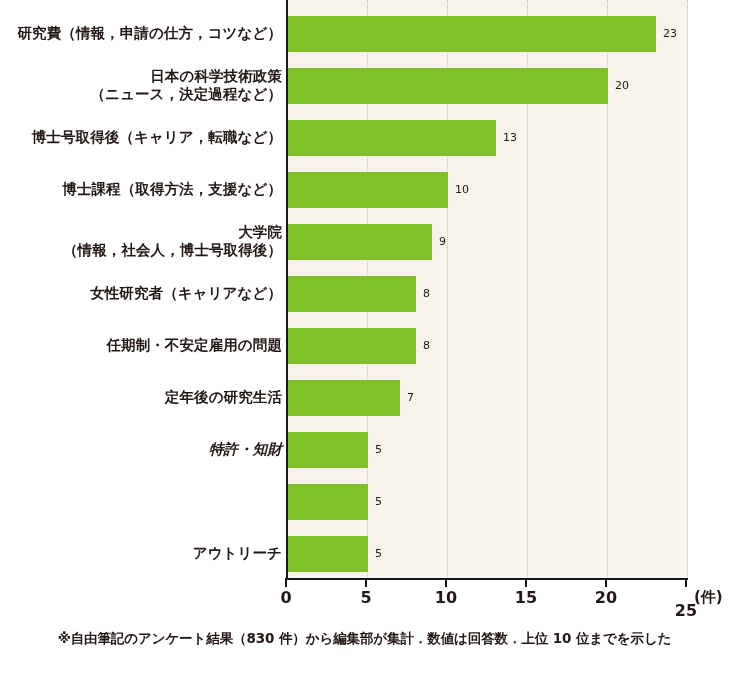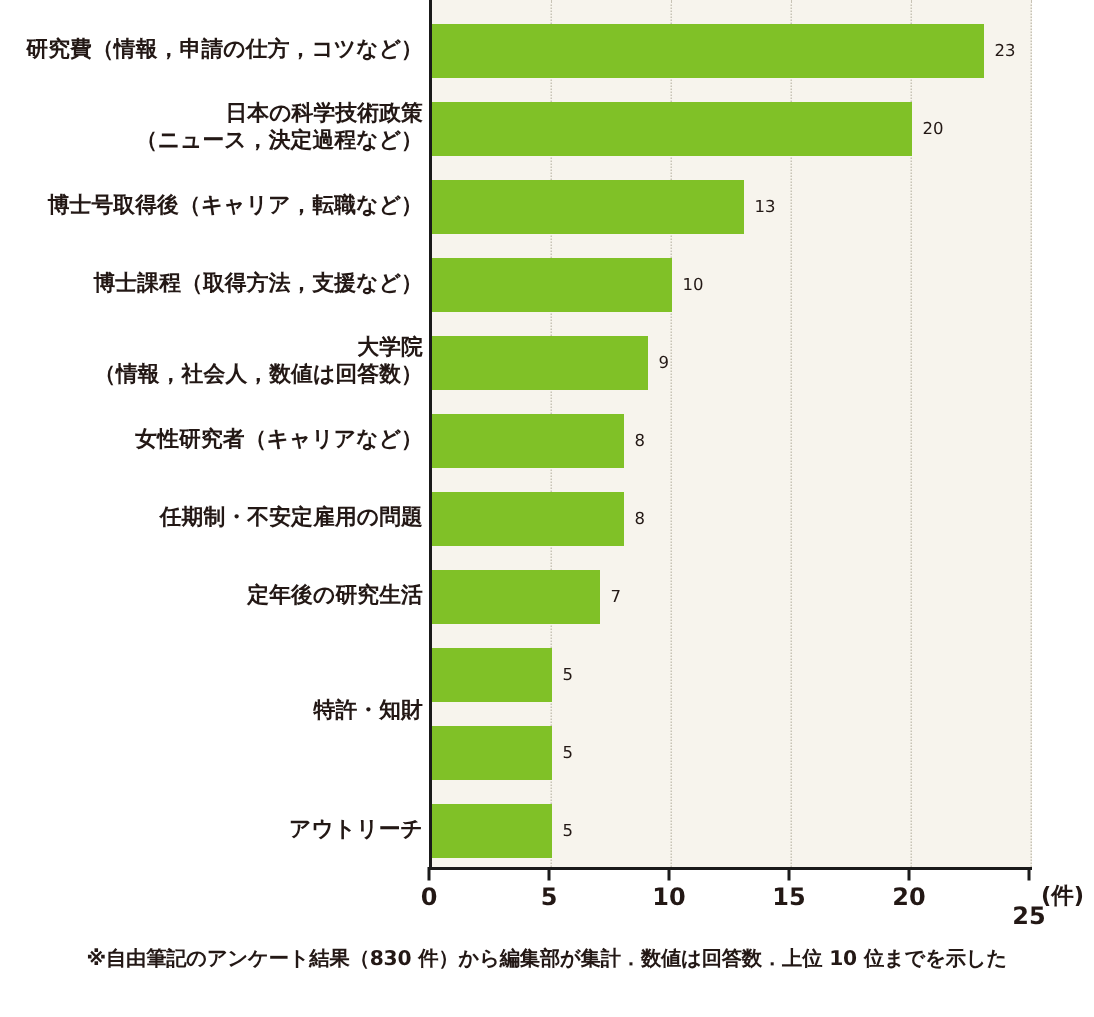--- a/index.html
+++ b/index.html
@@ -125,25 +125,25 @@
 
 <div id="chart-root">
 
   <div class="label-col">
       <div class="cat-label" style="top: 25px;">研究費（情報，申請の仕方，コツなど）</div>
       <div class="cat-label" style="top: 68px;">日本の科学技術政策
 （ニュース，決定過程など）</div>
       <div class="cat-label" style="top: 129px;">博士号取得後（キャリア，転職など）</div>
       <div class="cat-label" style="top: 181px;">博士課程（取得方法，支援など）</div>
       <div class="cat-label" style="top: 224px;">大学院
-（情報，社会人，数値は回答数）</div>
+（情報，社会人，博士号取得後）</div>
       <div class="cat-label" style="top: 285px;">女性研究者（キャリアなど）</div>
       <div class="cat-label" style="top: 337px;">任期制・不安定雇用の問題</div>
       <div class="cat-label" style="top: 389px;">定年後の研究生活</div>
-      <div class="cat-label" style="top: 466px;">特許・知財</div>
+      <div class="cat-label" style="top: 441px; font-style: italic;">特許・知財</div>
       <div class="cat-label" style="top: 545px; margin-left: 20px;">アウトリーチ</div>
     </div>
 
   <div class="plot" id="plot-area">
       <div class="gridline" style="left: 79px;"></div>
       <div class="gridline" style="left: 159px;"></div>
       <div class="gridline" style="left: 239px;"></div>
       <div class="gridline" style="left: 319px;"></div>
       <div class="gridline" style="left: 399px;"></div>
       <div class="bar" style="top: 16px; left: 0px; width: 368px; background: rgb(128, 193, 39);"></div>

